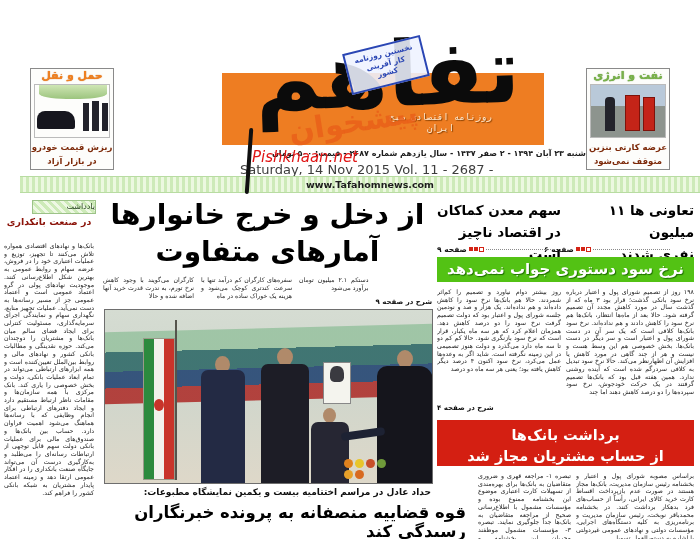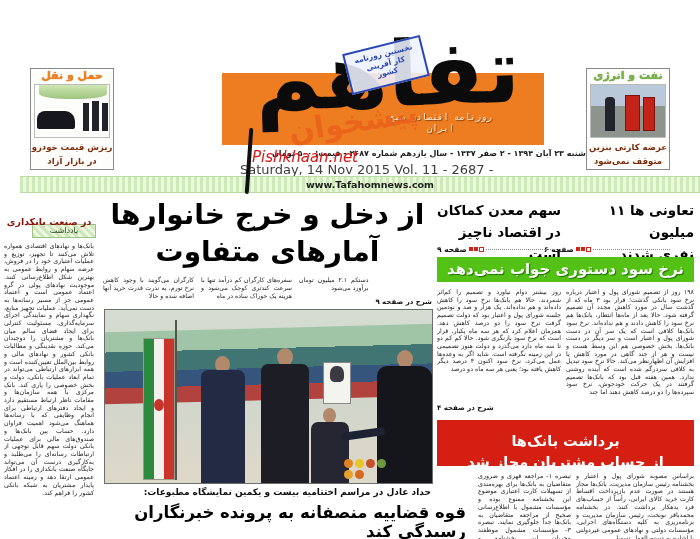--- a/index.html
+++ b/index.html
@@ -25,43 +25,43 @@
     font-weight:bold;padding:3px 2px;box-sizing:border-box;}
   .wm-fa{font-size:30px;font-weight:bold;color:rgba(233,95,25,.85);transform:rotate(-9deg);direction:rtl;}
   .wm-en{font-size:15px;font-weight:normal;font-style:italic;color:#e01515;letter-spacing:0;}
   .logo-tail{width:4px;background:#101010;transform:rotate(4deg);border-radius:2px;}
   .date-fa{font-size:8px;font-weight:bold;color:#1d1d1d;direction:rtl;text-align:right;white-space:nowrap;}
   .date-en{font-size:13px;color:#3d3d3d;text-align:left;}
   .green-band{background:repeating-linear-gradient(90deg,#cdeab8 0 3px,#ecf8e0 3px 6px);border-top:1px solid #b8dca2;border-bottom:1px solid #b8dca2;}
   .site{font-size:9.5px;color:#1c1c1c;text-align:center;font-weight:bold;line-height:15px;}
   
   .note-box{background:repeating-linear-gradient(45deg,#cdeab8 0 3px,#eef8e4 3px 6px);
-    border:1px solid #9cc288;font-size:8px;color:#23401c;text-align:center;direction:rtl;line-height:12px;margin-top:24px;}
+    border:1px solid #9cc288;font-size:8px;color:#23401c;text-align:right;direction:rtl;line-height:12px;}
   .side-title{font-size:9.5px;font-weight:bold;color:#8b1208;text-align:center;direction:rtl;line-height:12px;}
   .small-body{font-size:6.3px;line-height:7.7px;color:#1c1c1c;text-align:justify;direction:rtl;overflow:hidden;}
   
   .main-headline{font-size:28px;font-weight:bold;color:#000;text-align:center;direction:rtl;line-height:37px;}
-  .lead-row{display:flex;flex-direction:row-reverse;gap:7px;direction:rtl;justify-content:center;}
+  .lead-row{display:flex;flex-direction:row-reverse;gap:7px;direction:rtl;}
   .lead-col{font-size:6.2px;line-height:8px;text-align:justify;color:#222;}
   .lead-ref{font-size:7px;font-weight:bold;color:#111;white-space:nowrap;align-self:flex-end;direction:rtl;}
   .photo{border:1px solid #6e6e6e;background:linear-gradient(180deg,#d5dcd2 0%,#cfd6cc 45%,#ded8c9 100%);overflow:hidden;}
   .kicker{font-size:9px;font-weight:bold;color:#101010;direction:rtl;text-align:right;}
   .photo-headline{font-size:16.5px;font-weight:bold;color:#000;direction:rtl;text-align:right;}
   
   .rc-headline{font-size:13.5px;font-weight:bold;color:#000;direction:rtl;text-align:right;line-height:22px;}
   .page-marker{display:flex;align-items:center;gap:2px;}
   .pm-label{font-size:7.5px;font-weight:bold;color:#111;direction:rtl;white-space:nowrap;}
   .pm-squares{display:flex;gap:1px;}
   .pm-squares i{width:4px;height:4px;background:#d42315;display:block;}
   .pm-squares i.hollow{background:#fff;border:1px solid #d42315;width:3px;height:3px;}
   .pm-leader{flex:1;border-bottom:1px dotted #8a8a8a;height:1px;margin-bottom:2px;}
   .green-bar{background:#53c214;color:#fff;font-size:15px;font-weight:bold;text-align:center;
     direction:rtl;line-height:25px;text-shadow:1px 1px 1px #1e6e00;}
   .red-box{background:#d41f12;color:#fff;font-weight:bold;text-align:center;direction:rtl;
-    font-size:14.5px;line-height:21px;padding-top:11px;box-sizing:border-box;}
+    font-size:14.5px;line-height:21px;padding-top:5px;box-sizing:border-box;}
   .col-ref{font-size:7px;font-weight:bold;color:#111;direction:rtl;text-align:left;}
   
   .flag{background:linear-gradient(90deg,#2c8a3e 0 32%,#f2f1ec 32% 68%,#c8342a 68% 100%);border:1px solid #9a9a8a;}
   .flag-emblem{width:10px;height:12px;border-radius:50%;background:#c8342a;}
   .banner{background:linear-gradient(180deg,#9dc4a4 0 28%,#39706e 28% 55%,#2e4e78 55% 78%,#b03a36 78% 100%);
     transform:rotate(-1.5deg);opacity:.95;}
   .portrait{background:#f4f4ee;border:1px solid #888;}
   .portrait i{display:block;margin:3px auto 0;width:14px;height:16px;background:#3a3a40;border-radius:45% 45% 30% 30%;}
   .person{background:#1d1d26;border-radius:7px 7px 0 0;}
   .head{background:#b08a6a;border-radius:50%;}

